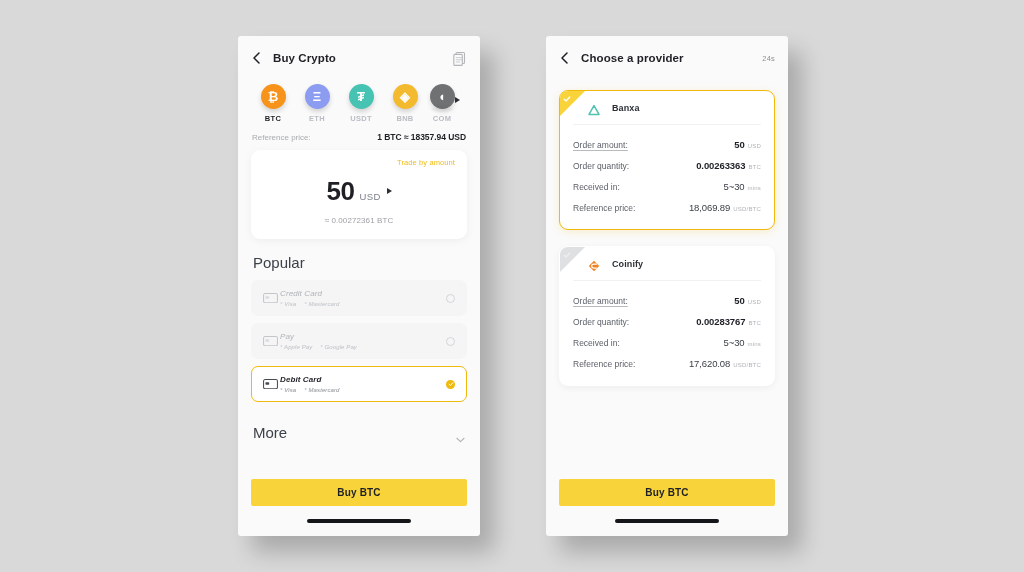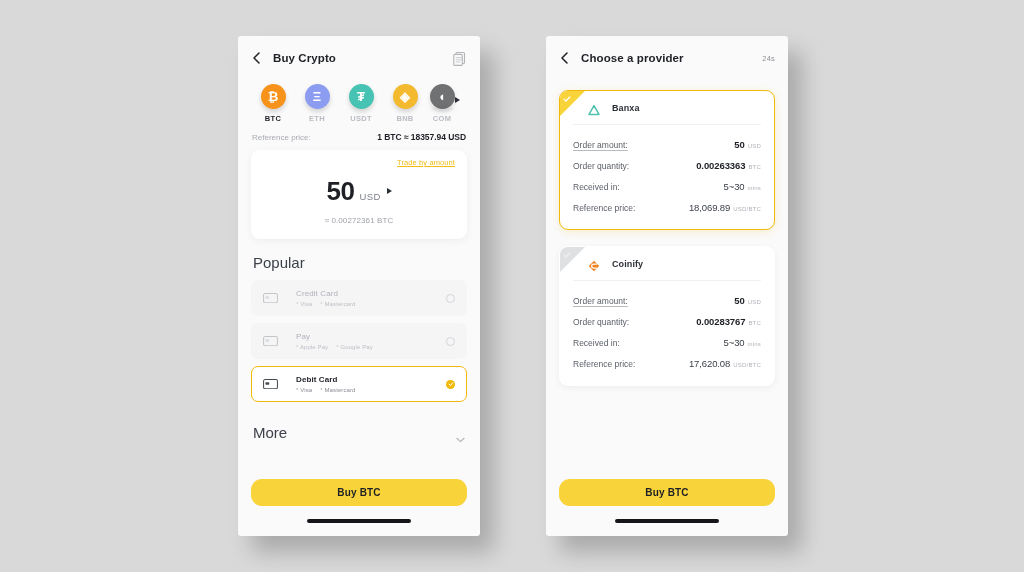--- a/index.html
+++ b/index.html
@@ -66,64 +66,64 @@
   .ref-lbl { font-size: 8px; color: #a8abb1; }
   .ref-val { font-size: 8.5px; font-weight: bold; color: #1e2026; letter-spacing: -.05px; }
 
   
   .amt-card {
     background: #fff; border-radius: 9px; padding: 8px 12px 14px;
     box-shadow: 0 2px 8px rgba(0,0,0,.05);
   }
   .trade-link {
     display: block; text-align: right; font-size: 7.5px;
-    color: #f0b90b; text-decoration: underline;
+    color: #f0b90b; 
     filter: blur(.55px); opacity: .95; letter-spacing: .1px;
   }
   .amt-main { display: flex; align-items: baseline; justify-content: center; gap: 5px; margin-top: 11px; }
   .amt-num { font-size: 26px; font-weight: bold; color: #1e2026; letter-spacing: -.4px; line-height: 1; }
   .amt-cur { font-size: 9.5px; color: #7c8089; letter-spacing: .3px; }
   .amt-caret { width: 0; height: 0; border-left: 5px solid #2b2f36;
                border-top: 3.5px solid transparent; border-bottom: 3.5px solid transparent;
                align-self: center; margin-left: 1px; }
   .amt-sub { text-align: center; font-size: 8px; color: #9da0a6; margin-top: 12px; letter-spacing: .1px; }
 
   
   .sec-head {
     display: flex; align-items: center; justify-content: space-between;
     padding: 15px 2px 9px; font-size: 15px; color: #3c4149;
   }
   .chev-dn { width: 9px; height: 6px; opacity: .45; }
 
   
   .pm {
-    display: flex; align-items: center; gap: 18px;
+    display: flex; align-items: center; gap: 2px;
     background: #f5f5f6; border: 1px solid transparent; border-radius: 7px;
-    padding: 8px 11px; margin-bottom: 7px; min-height: 34px;
+    padding: 8px 11px; margin-bottom: 7px; min-height: 34px; font-style: italic;
   }
   .pm.selected { background: #fff; border-color: #f0b90b; }
   .pm-ico { width: 15px; flex: 0 0 15px; opacity: .55; }
   .pm.selected .pm-ico { opacity: .95; }
   .pm-txt { flex: 1 1 auto; }
   .pm-name { font-size: 8px; color: #b0b3b9; letter-spacing: .1px; }
   .pm.selected .pm-name { color: #1e2026; font-weight: bold; }
   .pm-tags { display: flex; gap: 8px; margin-top: 3px; }
   .pm-tag { font-size: 6px; color: #bcbfc4; letter-spacing: .1px; }
   .pm.selected .pm-tag { color: #8a8d93; }
   .radio { width: 9px; height: 9px; border-radius: 50%; border: 1px solid #d2d5da; flex: 0 0 9px; }
   .radio.on {
     border: none; background: #f0b90b; display: flex;
     align-items: center; justify-content: center;
   }
   .radio.on svg { width: 6px; height: 6px; }
 
   
   .footer { padding: 6px 13px 0; }
   .buy-btn {
-    width: 100%; height: 27px; border: none; border-radius: 11px;
+    width: 100%; height: 27px; border: none; border-radius: 2px;
     background: #f8d33a; color: #1e2026;
     font-family: "Liberation Sans", sans-serif;
     font-size: 10px; font-weight: bold; letter-spacing: .15px; cursor: pointer;
   }
   .home-bar-wrap { height: 30px; display: flex; align-items: center; justify-content: center; }
   .home-bar { width: 104px; height: 3.5px; border-radius: 2px; background: #14161a; }
 
   
   .prov {
     position: relative; background: #fff; border-radius: 9px;

